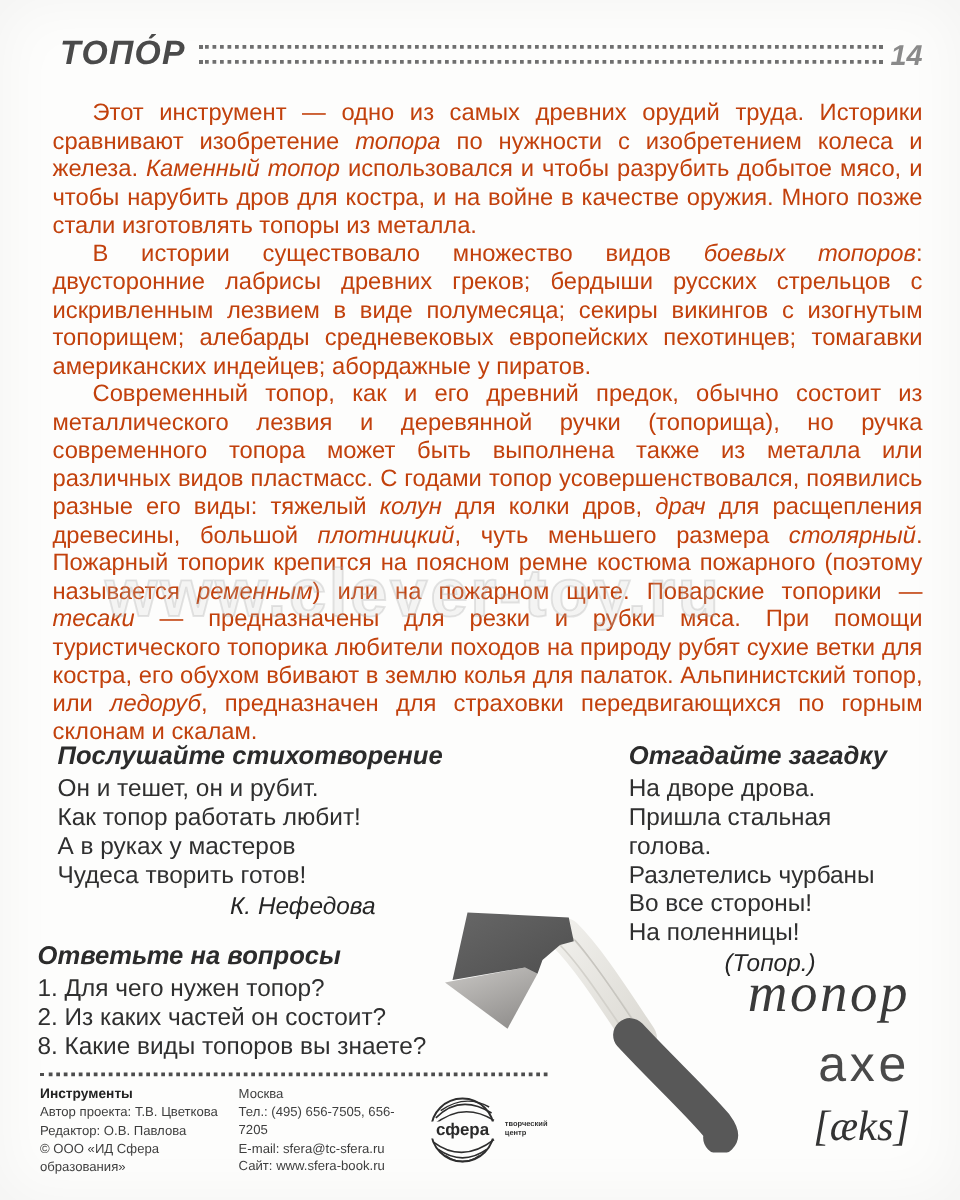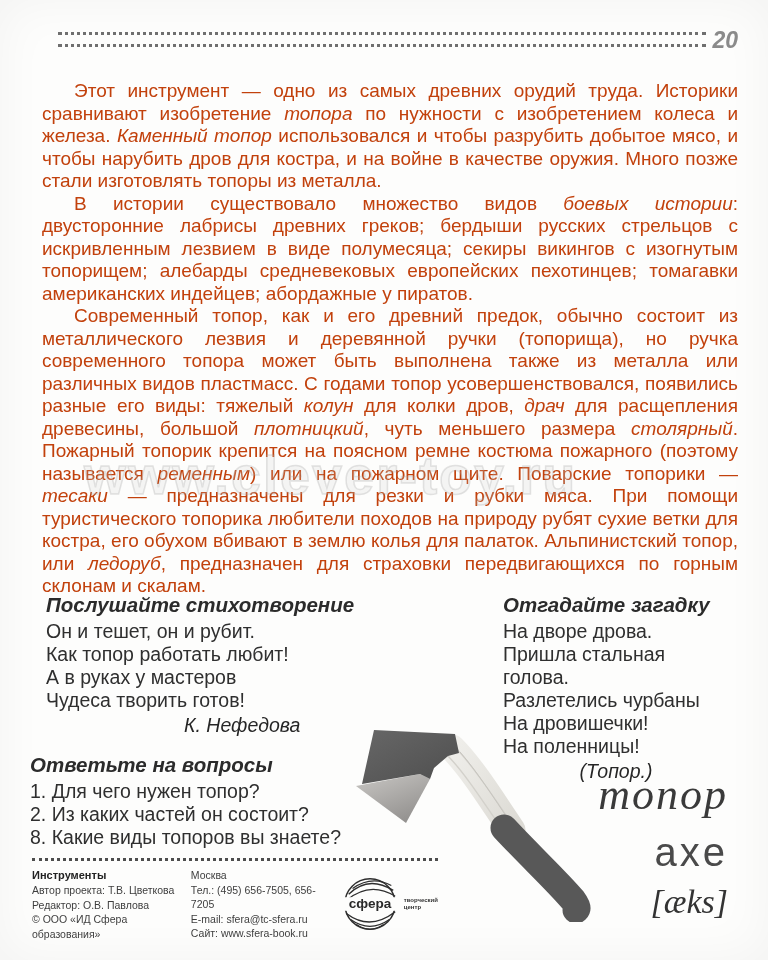--- a/index.html
+++ b/index.html
@@ -50,48 +50,49 @@
   .fline{font-size:10.5px;line-height:14.5px;color:#3e3e3e;}
   .flogo{display:flex;align-items:center;margin-left:8px;margin-top:-2px;}
   .tagline{font-size:6px;line-height:7px;color:#333;font-weight:bold;margin-left:3px;}
 </style>
 </head>
 <body>
 
 <div class="page">
 
   <div class="title-row">
+    <span class="title">ТОПО́Р</span>
     <span class="leader"></span>
-    <span class="pagenum">20</span>
+    <span class="pagenum">14</span>
   </div>
 
   <div class="body-text" id="paragraphs">
       <p class="para"><span>Этот инструмент — одно из самых древних орудий труда. Историки сравнивают изобретение </span><span class="it">топора</span><span> по нужности с изобретением колеса и железа. </span><span class="it">Каменный топор</span><span> использовался и чтобы разрубить добытое мясо, и чтобы нарубить дров для костра, и на войне в качестве оружия. Много позже стали изготовлять топоры из металла.</span></p>
-      <p class="para"><span>В истории существовало множество видов </span><span class="it">боевых истории</span><span>: двусторонние лабрисы древних греков; бердыши русских стрельцов с искривленным лезвием в виде полумесяца; секиры викингов с изогнутым топорищем; алебарды средневековых европейских пехотинцев; томагавки американских индейцев; абордажные у пиратов.</span></p>
+      <p class="para"><span>В истории существовало множество видов </span><span class="it">боевых топоров</span><span>: двусторонние лабрисы древних греков; бердыши русских стрельцов с искривленным лезвием в виде полумесяца; секиры викингов с изогнутым топорищем; алебарды средневековых европейских пехотинцев; томагавки американских индейцев; абордажные у пиратов.</span></p>
       <p class="para"><span>Современный топор, как и его древний предок, обычно состоит из металлического лезвия и деревянной ручки (топорища), но ручка современного топора может быть выполнена также из металла или различных видов пластмасс. С годами топор усовершенствовался, появились разные его виды: тяжелый </span><span class="it">колун</span><span> для колки дров, </span><span class="it">драч</span><span> для расщепления древесины, большой </span><span class="it">плотницкий</span><span>, чуть меньшего размера </span><span class="it">столярный</span><span>. Пожарный топорик крепится на поясном ремне костюма пожарного (поэтому называется </span><span class="it">ременным</span><span>) или на пожарном щите. Поварские топорики — </span><span class="it">тесаки</span><span> — предназначены для резки и рубки мяса. При помощи туристического топорика любители походов на природу рубят сухие ветки для костра, его обухом вбивают в землю колья для палаток. Альпинистский топор, или </span><span class="it">ледоруб</span><span>, предназначен для страховки передвигающихся по горным склонам и скалам.</span></p>
     </div>
 
   <div class="poem">
     <div class="sec-h">Послушайте стихотворение</div>
     <div id="poem-lines">
         <div class="line">Он и тешет, он и рубит.</div>
         <div class="line">Как топор работать любит!</div>
         <div class="line">А в руках у мастеров</div>
         <div class="line">Чудеса творить готов!</div>
       </div>
     <div class="author">К. Нефедова</div>
   </div>
 
   <div class="riddle">
     <div class="sec-h">Отгадайте загадку</div>
     <div id="riddle-lines">
         <div class="line">На дворе дрова.</div>
         <div class="line">Пришла стальная голова.</div>
         <div class="line">Разлетелись чурбаны</div>
-        <div class="line">На дровишечки!</div>
+        <div class="line">Во все стороны!</div>
         <div class="line">На поленницы!</div>
       </div>
     <div class="answer">(Топор.)</div>
   </div>
 
   <div class="questions">
     <div class="sec-h">Ответьте на вопросы</div>
     <div id="question-list">
         <div class="line">1. Для чего нужен топор?</div>
         <div class="line">2. Из каких частей он состоит?</div>

